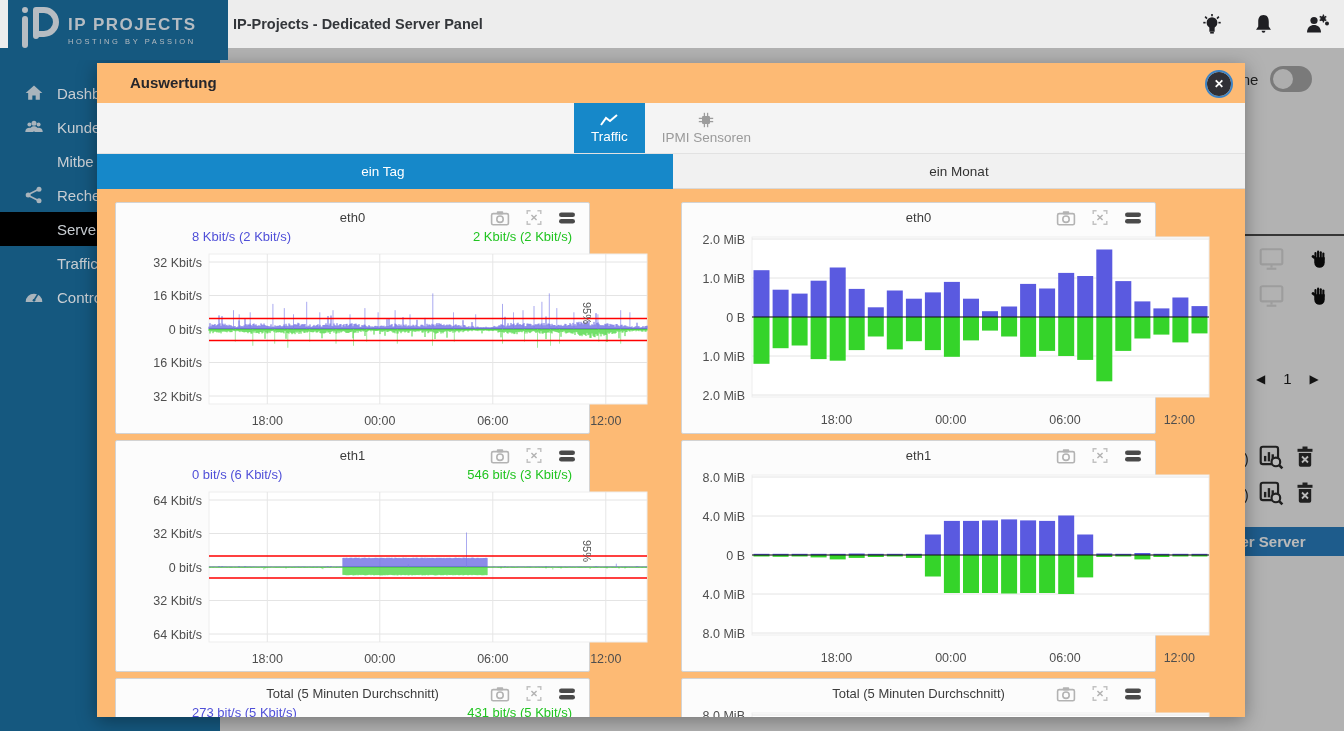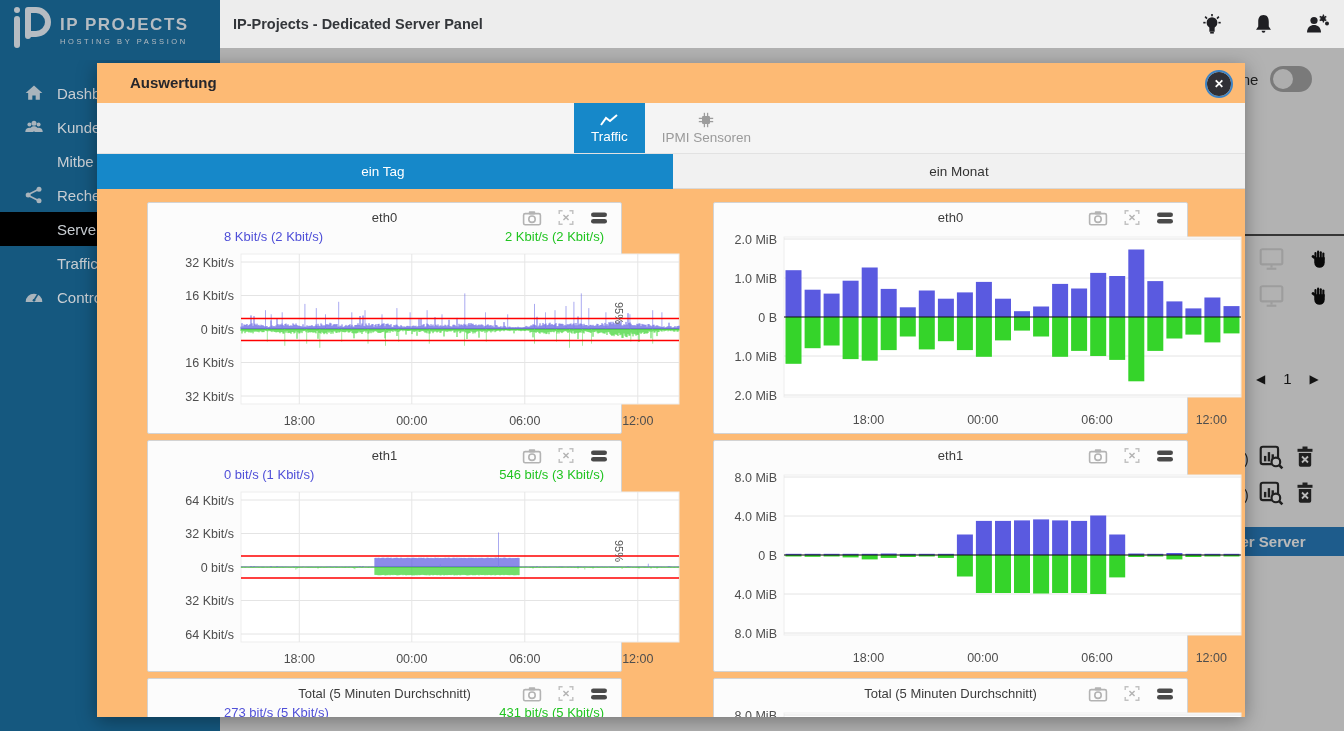--- a/index.html
+++ b/index.html
@@ -5,21 +5,21 @@
   * { margin:0; padding:0; box-sizing:border-box; }
   html,body { width:1344px; height:731px; overflow:hidden; font-family:"Liberation Sans", sans-serif; background:#f5f5f5; }
   .app { position:relative; width:1344px; height:731px; }
 
   
   .topbar { position:absolute; left:0; top:0; width:1344px; height:48px; background:#ededed; z-index:20; display:flex; align-items:center; }
   .topbar-title { position:absolute; left:233px; top:0; height:48px; display:flex; align-items:center; font-size:14.5px; font-weight:bold; color:#33363a; }
   .topbar-icons { position:absolute; right:14px; top:0; height:48px; display:flex; align-items:center; gap:29px; }
   .topbar-icons svg { display:block; }
 
-  .logo-block { position:absolute; left:0; top:0; width:220px; height:60px; background:#15587f; z-index:21; display:flex; align-items:center; }
+  .logo-block { position:absolute; left:8px; top:0; width:220px; height:60px; background:#15587f; z-index:21; display:flex; align-items:center; }
   .logo-mark { margin-left:10px; }
   .logo-text { margin-left:8px; color:#b6bcc2; }
   .logo-brand { font-size:17px; font-weight:bold; letter-spacing:1.5px; }
   .logo-tag { font-size:7.5px; letter-spacing:2.6px; margin-top:2px; }
 
   
   .sidebar { position:absolute; left:0; top:48px; width:220px; height:683px; background:#15587f; z-index:1; }
   .side-items { padding-top:28px; }
   .side-item { height:34px; display:flex; align-items:center; padding-left:24px; color:#c9ced3; font-size:15px; cursor:pointer; }
   .side-item.indent { padding-left:57px; }
@@ -51,21 +51,21 @@
   .tab-row { height:50px; background:#f4f4f4; display:flex; justify-content:center; align-items:stretch; }
   .tab { display:flex; flex-direction:column; align-items:center; justify-content:center; gap:2px; padding:0 17px; font-size:13.5px; color:#9a9a9a; cursor:pointer; }
   .tab.active { background:#1688c9; color:#fff; }
   .tab svg { display:block; }
   .period-row { display:flex; height:36px; border-top:1px solid #e2e2e2; }
   .period-tab { flex:1; display:flex; align-items:center; justify-content:center; font-size:13.5px; color:#333; background:#f1f1f1; border-right:4px solid #14532d; border-bottom:1px solid #d9d9d9; cursor:pointer; }
   .period-tab:last-child { border-right:none; }
   .period-tab.active { background:#1688c9; color:#fff; border-color:#1688c9; }
 
   .charts-grid { margin:13px 16px 0 18px; display:grid; grid-template-columns:549px 549px; column-gap:17px; row-gap:6px; }
-  .panel { position:relative; width:475px; border:1px solid #d3d3d3; background:#fcfcfc; border-radius:2px;margin-left:32px; }
+  .panel { position:relative; width:475px; border:1px solid #d3d3d3; background:#fcfcfc; border-radius:2px; }
   .p-header { position:relative; height:24px; }
   .p-title { display:block; text-align:center; font-size:13px; color:#3c3c3c; padding-top:7px; }
   .p-icons { position:absolute; right:13px; top:6px; display:flex; gap:15px; align-items:center; }
   .p-icons span { display:inline-flex; cursor:pointer; }
   .p-labels { height:19px; display:flex; justify-content:space-between; padding:2px 17px 0 76px; font-size:13px; }
   .p-in { color:#4f4fd8; }
   .p-out { color:#21c421; }
   .p-chart { display:block; }
   .p-95 { position:absolute; right:-9px; top:104px; font-size:11px; color:#555; transform:rotate(90deg); }
   svg text.tick { font-family:"Liberation Sans", sans-serif; font-size:12.5px; fill:#4e4e4e; }
@@ -532,21 +532,21 @@
               </span>
         <span>
                 <svg width="18" height="14" viewBox="0 0 18 14">
                   <rect x="1" y="1.5" width="16" height="4.6" rx="2.3" fill="#4a4a4a"></rect>
                   <rect x="1" y="7.9" width="16" height="4.6" rx="2.3" fill="#4a4a4a"></rect>
                 </svg>
               </span>
       </span>
     </div>
     <div class="p-labels">
-      <span class="p-in">0 bit/s (1 Kbit/s)</span>
+      <span class="p-in">0 bit/s (6 Kbit/s)</span>
       <span class="p-out">546 bit/s (3 Kbit/s)</span>
     </div>
     <div class="p-chart"><svg width="547" height="183">
               <rect x="93" y="8" width="438" height="150" fill="#ffffff" stroke="#ededed"></rect>
               <line x1="93" x2="531" y1="16.0" y2="16.0" stroke="#e4e4e4"></line>
               <text x="86" y="20.5" text-anchor="end" class="tick">64 Kbit/s</text>
               <line x1="93" x2="531" y1="49.5" y2="49.5" stroke="#e4e4e4"></line>
               <text x="86" y="54" text-anchor="end" class="tick">32 Kbit/s</text>
               <line x1="93" x2="531" y1="83.0" y2="83.0" stroke="#e4e4e4"></line>
               <text x="86" y="87.5" text-anchor="end" class="tick">0 bit/s</text>

